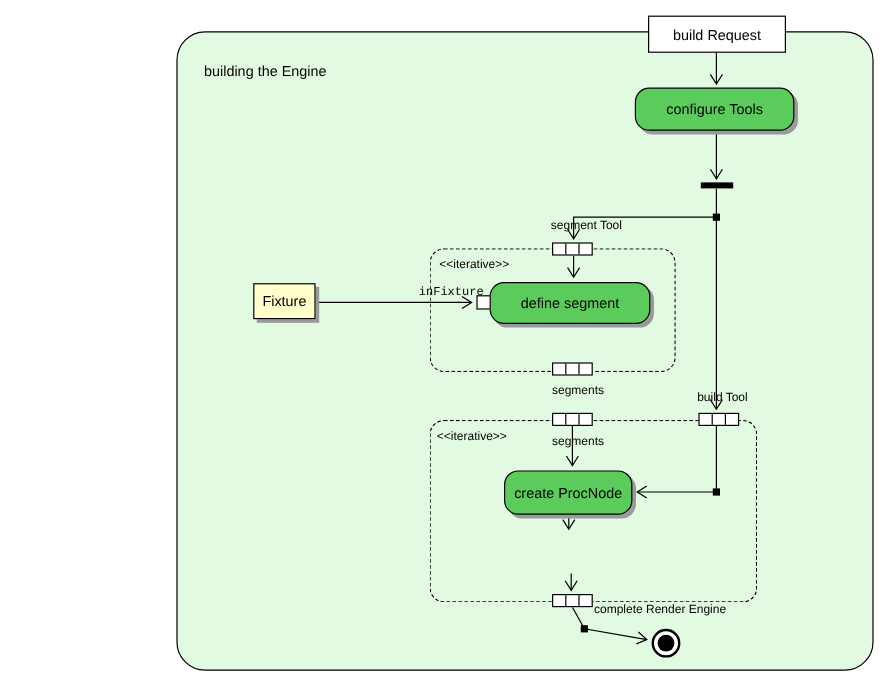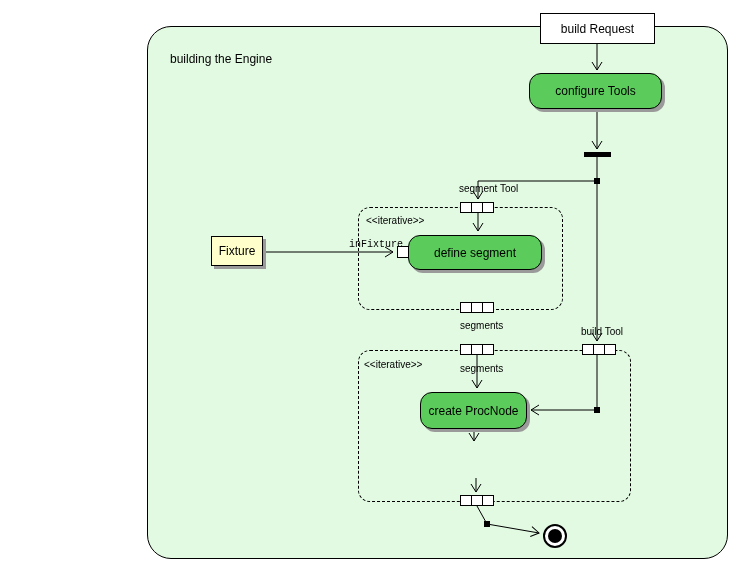--- a/index.html
+++ b/index.html
@@ -162,14 +162,15 @@
     </div>
   <div class="pin1"></div>
 
   <span class="lbl l-segment-tool">segment Tool</span>
   <span class="lbl l-iter1">&lt;&lt;iterative&gt;&gt;</span>
   <span class="lbl l-infixture">inFixture</span>
   <span class="lbl l-segments-out">segments</span>
   <span class="lbl l-build-tool">build Tool</span>
   <span class="lbl l-segments-in">segments</span>
   <span class="lbl l-iter2">&lt;&lt;iterative&gt;&gt;</span>
+  <span class="lbl l-complete">complete Render Engine</span>
 
 </div>
 
 </body></html>

